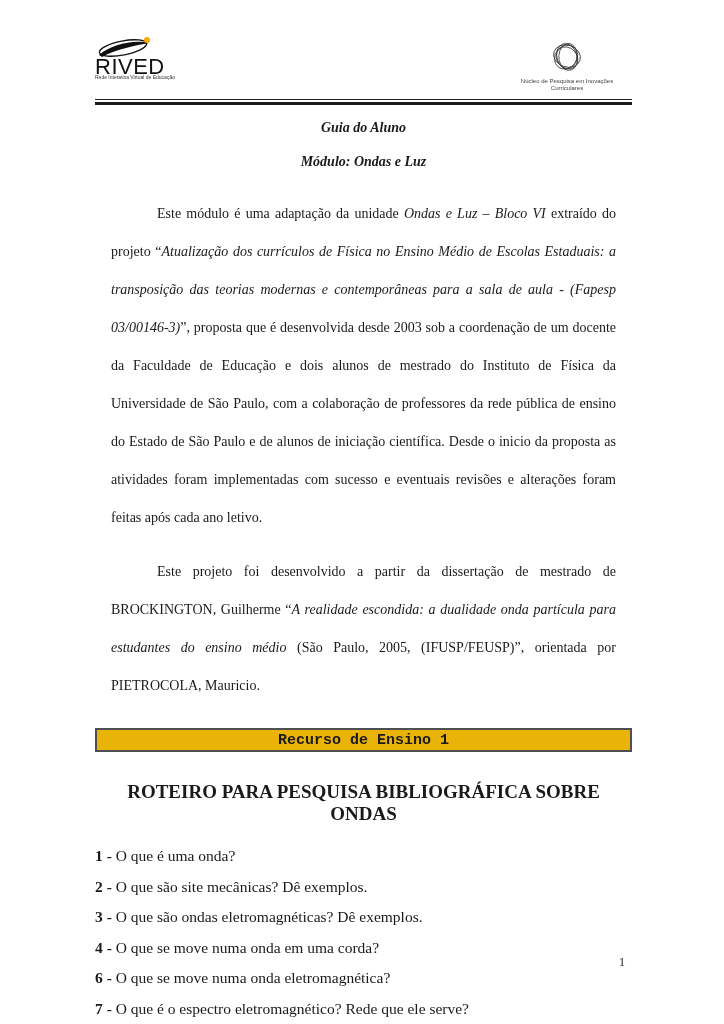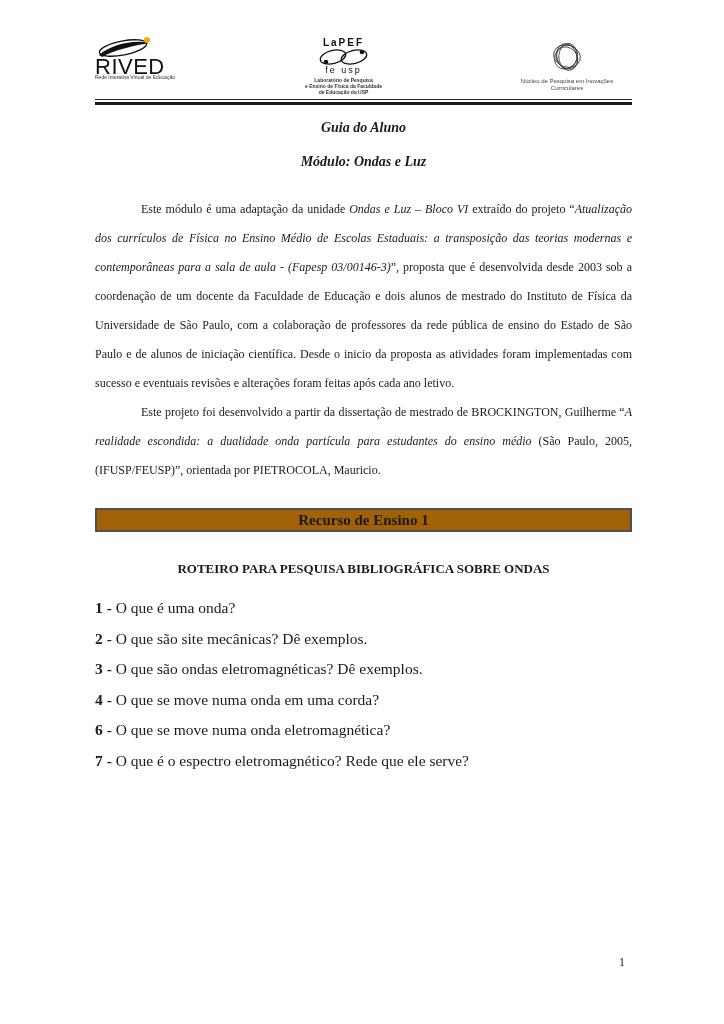--- a/index.html
+++ b/index.html
@@ -36,34 +36,34 @@
   
   .doc-title{
     text-align:center;font-weight:bold;font-style:italic;
     font-size:14px;margin:0;
   }
   .doc-title.main{margin-top:15px;}
   .doc-title.module{margin-top:18px;}
   
   .paragraphs{margin-top:25px;}
   .body-para{
-    margin:0;font-size:12px;line-height:29px;
+    margin:16px;font-size:14px;line-height:38px;
     text-align:justify;text-indent:46px;
   }
   .body-para .it{font-style:italic;}
   
   .banner{
     margin-top:23px;height:20px;
     border:2px solid #4d4f52;background:#c3c3c3;
     display:flex;align-items:center;justify-content:center;
   }
   .banner span{font-weight:bold;font-size:15px;}
   
   .section-heading{
-    margin-top:29px;text-align:center;font-weight:bold;font-size:13px;
+    margin-top:29px;text-align:center;font-weight:bold;font-size:19px;
   }
   
   .questions{margin-top:16px;}
   .question{font-size:15.5px;line-height:30.5px;}
   .qnum{font-weight:bold;}
   
   .page-number{
     position:absolute;right:99px;top:955px;
     font-size:12px;color:#1a1a1a;
   }
@@ -81,35 +81,20 @@
         <svg width="58" height="24" viewBox="0 0 58 24">
           <path d="M4 19 C16 8, 40 3, 54 7 C42 9, 18 14, 7 21 Z" fill="#111"></path>
           <ellipse cx="28" cy="12" rx="24" ry="7" fill="none" stroke="#111" stroke-width="1.4" transform="rotate(-11 28 12)"></ellipse>
           <circle cx="52" cy="4" r="3" fill="#f5a800"></circle>
         </svg>
       </span>
       <div class="wordmark">RIVED</div>
       <div class="caption">Rede Interativa Virtual de Educação</div>
     </div>
 
-    <div class="logo logo-lapef">
-      <div class="t1">LaPEF</div>
-      <span>
-        <svg width="54" height="18" viewBox="0 0 54 18" style="margin:0 auto;">
-          <ellipse cx="16" cy="9" rx="13" ry="6.5" fill="none" stroke="#111" stroke-width="1.3" transform="rotate(-14 16 9)"></ellipse>
-          <ellipse cx="37" cy="9" rx="13" ry="6.5" fill="none" stroke="#111" stroke-width="1.3" transform="rotate(-14 37 9)"></ellipse>
-          <circle cx="9" cy="14" r="2.3" fill="#111"></circle>
-          <circle cx="45" cy="4" r="2.3" fill="#111"></circle>
-        </svg>
-      </span>
-      <div class="t2">fe usp</div>
-      <div class="caption">Laboratório de Pesquisa
-e Ensino de Física da Faculdade
-de Educação da USP</div>
-    </div>
 
     <div class="logo logo-nupic">
       <span>
         <svg width="40" height="40" viewBox="0 0 44 44" style="margin:0 auto;">
           <g fill="none" stroke="#3a3a3a" stroke-width="0.9">
             <ellipse cx="22" cy="21" rx="15" ry="12" transform="rotate(18 22 21)"></ellipse>
             <ellipse cx="22" cy="22" rx="15" ry="11" transform="rotate(72 22 22)"></ellipse>
             <ellipse cx="21" cy="22" rx="14" ry="12" transform="rotate(128 21 22)"></ellipse>
             <ellipse cx="22" cy="23" rx="13" ry="11" transform="rotate(48 22 23)"></ellipse>
             <ellipse cx="23" cy="21" rx="14" ry="10" transform="rotate(95 23 21)"></ellipse>
@@ -125,21 +110,21 @@
   <div class="rule"></div>
 
   <p class="doc-title main">Guia do Aluno</p>
   <p class="doc-title module">Módulo: Ondas e Luz</p>
 
   <div class="paragraphs">
       <p class="body-para"><span>Este módulo é uma adaptação da unidade </span><span class="it">Ondas e Luz – Bloco VI</span><span> extraído do projeto “</span><span class="it">Atualização dos currículos de Física no Ensino Médio de Escolas Estaduais: a transposição das teorias modernas e contemporâneas para a sala de aula - (Fapesp 03/00146-3)</span><span>”, proposta que é desenvolvida desde 2003 sob a coordenação de um docente da Faculdade de Educação e dois alunos de mestrado do Instituto de Física da Universidade de São Paulo, com a colaboração de professores da rede pública de ensino do Estado de São Paulo e de alunos de iniciação científica. Desde o inicio da proposta as atividades foram implementadas com sucesso e eventuais revisões e alterações foram feitas após cada ano letivo.</span></p>
       <p class="body-para"><span>Este projeto foi desenvolvido a partir da dissertação de mestrado de BROCKINGTON, Guilherme “</span><span class="it">A realidade escondida: a dualidade onda partícula para estudantes do ensino médio</span><span> (São Paulo, 2005, (IFUSP/FEUSP)”, orientada por PIETROCOLA, Mauricio.</span></p>
     </div>
 
-  <div class="banner" style="background: #a16207; border-color: rgb(77, 79, 82);">
+  <div class="banner" style="background: #eab308; border-color: rgb(77, 79, 82); font-family: Liberation Mono, monospace;">
     <span>Recurso de Ensino 1</span>
   </div>
 
   <div class="section-heading">ROTEIRO PARA PESQUISA BIBLIOGRÁFICA SOBRE ONDAS</div>
 
   <div class="questions">
       <div class="question"><span class="qnum">1 - </span><span>O que é uma onda?</span></div>
       <div class="question"><span class="qnum">2 - </span><span>O que são site mecânicas? Dê exemplos.</span></div>
       <div class="question"><span class="qnum">3 - </span><span>O que são ondas eletromagnéticas? Dê exemplos.</span></div>
       <div class="question"><span class="qnum">4 - </span><span>O que se move numa onda em uma corda?</span></div>

